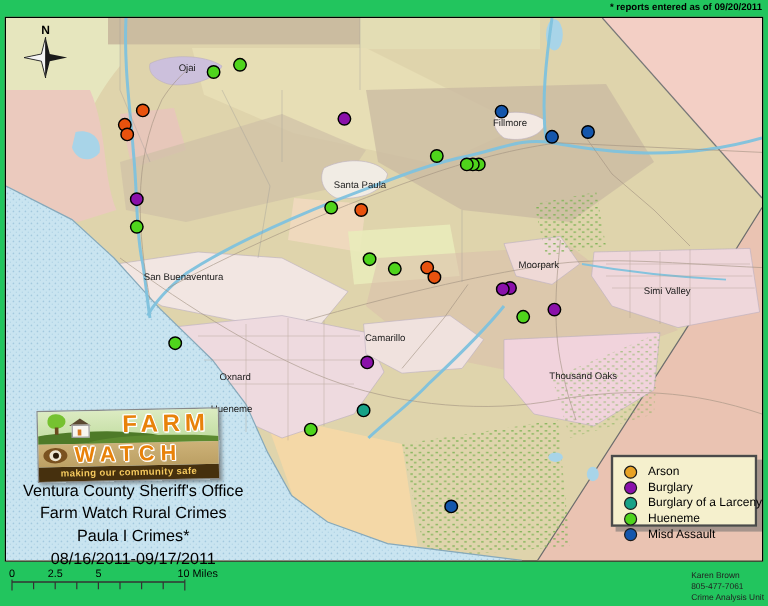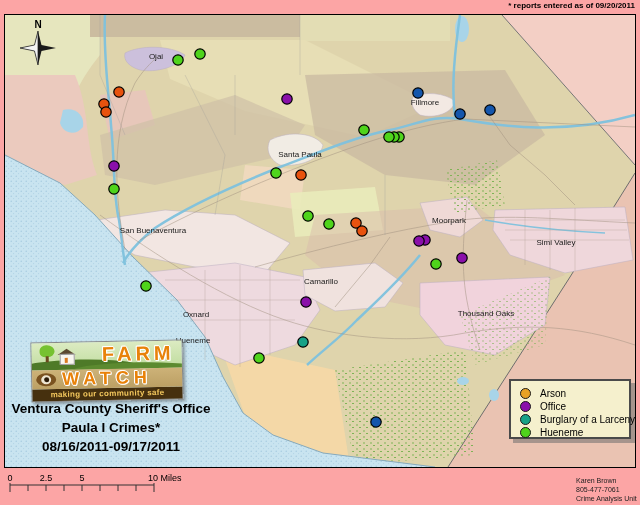--- a/index.html
+++ b/index.html
@@ -1,16 +1,16 @@
 <!DOCTYPE html>
 <html><head>
 <meta charset="utf-8">
 <style>
   html,body { margin:0; padding:0; background:#fff; }
-  .canvas { position:relative; width:640px; height:505px; background:#fca5a5;
+  .canvas { position:relative; width:640px; height:505px; background:#22c55e;
             font-family:"Liberation Sans", sans-serif; overflow:hidden; }
 
   .report-note { position:absolute; top:1px; right:5px; font-size:8px; font-weight:bold; color:#000; }
 
   .map-frame { position:absolute; left:4px; top:14px; width:630px; height:452px;
                border:1.5px solid #000; background:#DFD4AC; }
   .map-frame svg.basemap { position:absolute; left:0; top:0; }
 
   .city-label { font-size:8px; fill:#1a1a1a; font-family:"Liberation Sans",sans-serif; }
 
@@ -36,21 +36,21 @@
   .eye-white { position:absolute; left:9px; top:5px; width:10px; height:9px; background:#EFE6D2; border-radius:50%; }
   .eye-pupil { position:absolute; left:12px; top:7px; width:5px; height:5px; background:#2A1A08; border-radius:50%; }
   .watch-word { position:absolute; left:30px; top:-1px; font-size:18px; font-weight:800; letter-spacing:5px; color:#E8820A;
                 text-shadow:-1px 0 0 #fff, 1px 0 0 #fff, 0 -1px 0 #fff, 0 1px 0 #fff, 1px 1px 0 #fff, -1px -1px 0 #fff; }
   .logo-tag { height:12px; background:#46300E; color:#F5C95E; font-size:8px; font-weight:bold;
               text-align:center; line-height:12px; letter-spacing:0.3px; }
 
   
   .title-block { position:absolute; left:0px; top:386px; width:212px; text-align:center;
                  font-size:13.5px; color:#000; line-height:1.18; }
-  .title-block div { margin-bottom:3px;font-weight:bold; }
+  .title-block div { margin-bottom:3px; }
 
   
   .legend { position:absolute; left:504px; top:364px; width:122px; height:60px;
             background:#F5F0CD; border:2px solid #4a4a4a; box-shadow:4px 4px 0 rgba(110,110,110,.55);
             padding-top:6px; box-sizing:border-box; }
   .legend-row { display:flex; align-items:center; gap:9px; padding-left:9px; height:13px; }
   .legend-swatch { width:9px; height:9px; border-radius:50%; border:1.2px solid #1a1a1a; flex:0 0 auto; }
   .legend-label { font-size:10px; color:#000; white-space:nowrap; }
 
   
@@ -226,40 +226,45 @@
         <div class="eye-outer"></div>
         <div class="eye-white"></div>
         <div class="eye-pupil"></div>
         <div class="watch-word">WATCH</div>
       </div>
       <div class="logo-tag">making our community safe</div>
     </div>
 
     <div class="title-block">
       <div>Ventura County Sheriff's Office</div>
+      <div>Farm Watch Rural Crimes</div>
       <div>Paula I Crimes*</div>
       <div>08/16/2011-09/17/2011</div>
     </div>
 
     <div class="legend">
       <div class="legend-row">
         <span class="legend-swatch" style="background: rgb(232, 162, 37);"></span>
         <span class="legend-label">Arson</span>
       </div>
       <div class="legend-row">
         <span class="legend-swatch" style="background: rgb(138, 16, 170);"></span>
-        <span class="legend-label">Office</span>
+        <span class="legend-label">Burglary</span>
       </div>
       <div class="legend-row">
         <span class="legend-swatch" style="background: rgb(23, 162, 135);"></span>
         <span class="legend-label">Burglary of a Larceny</span>
       </div>
       <div class="legend-row">
         <span class="legend-swatch" style="background: rgb(79, 212, 28);"></span>
         <span class="legend-label">Hueneme</span>
+      </div>
+      <div class="legend-row">
+        <span class="legend-swatch" style="background: rgb(20, 86, 172);"></span>
+        <span class="legend-label">Misd  Assault</span>
       </div>
     </div>
 
   </div>
 
   <svg class="scalebar" width="185" height="26" viewBox="0 0 185 26">
     <line x1="4" y1="13" x2="148" y2="13" stroke="#333" stroke-width="1.2"></line>
     <g stroke="#333" stroke-width="1">
       <line x1="4" y1="11" x2="4" y2="20"></line>
       <line x1="22" y1="13" x2="22" y2="19"></line>

